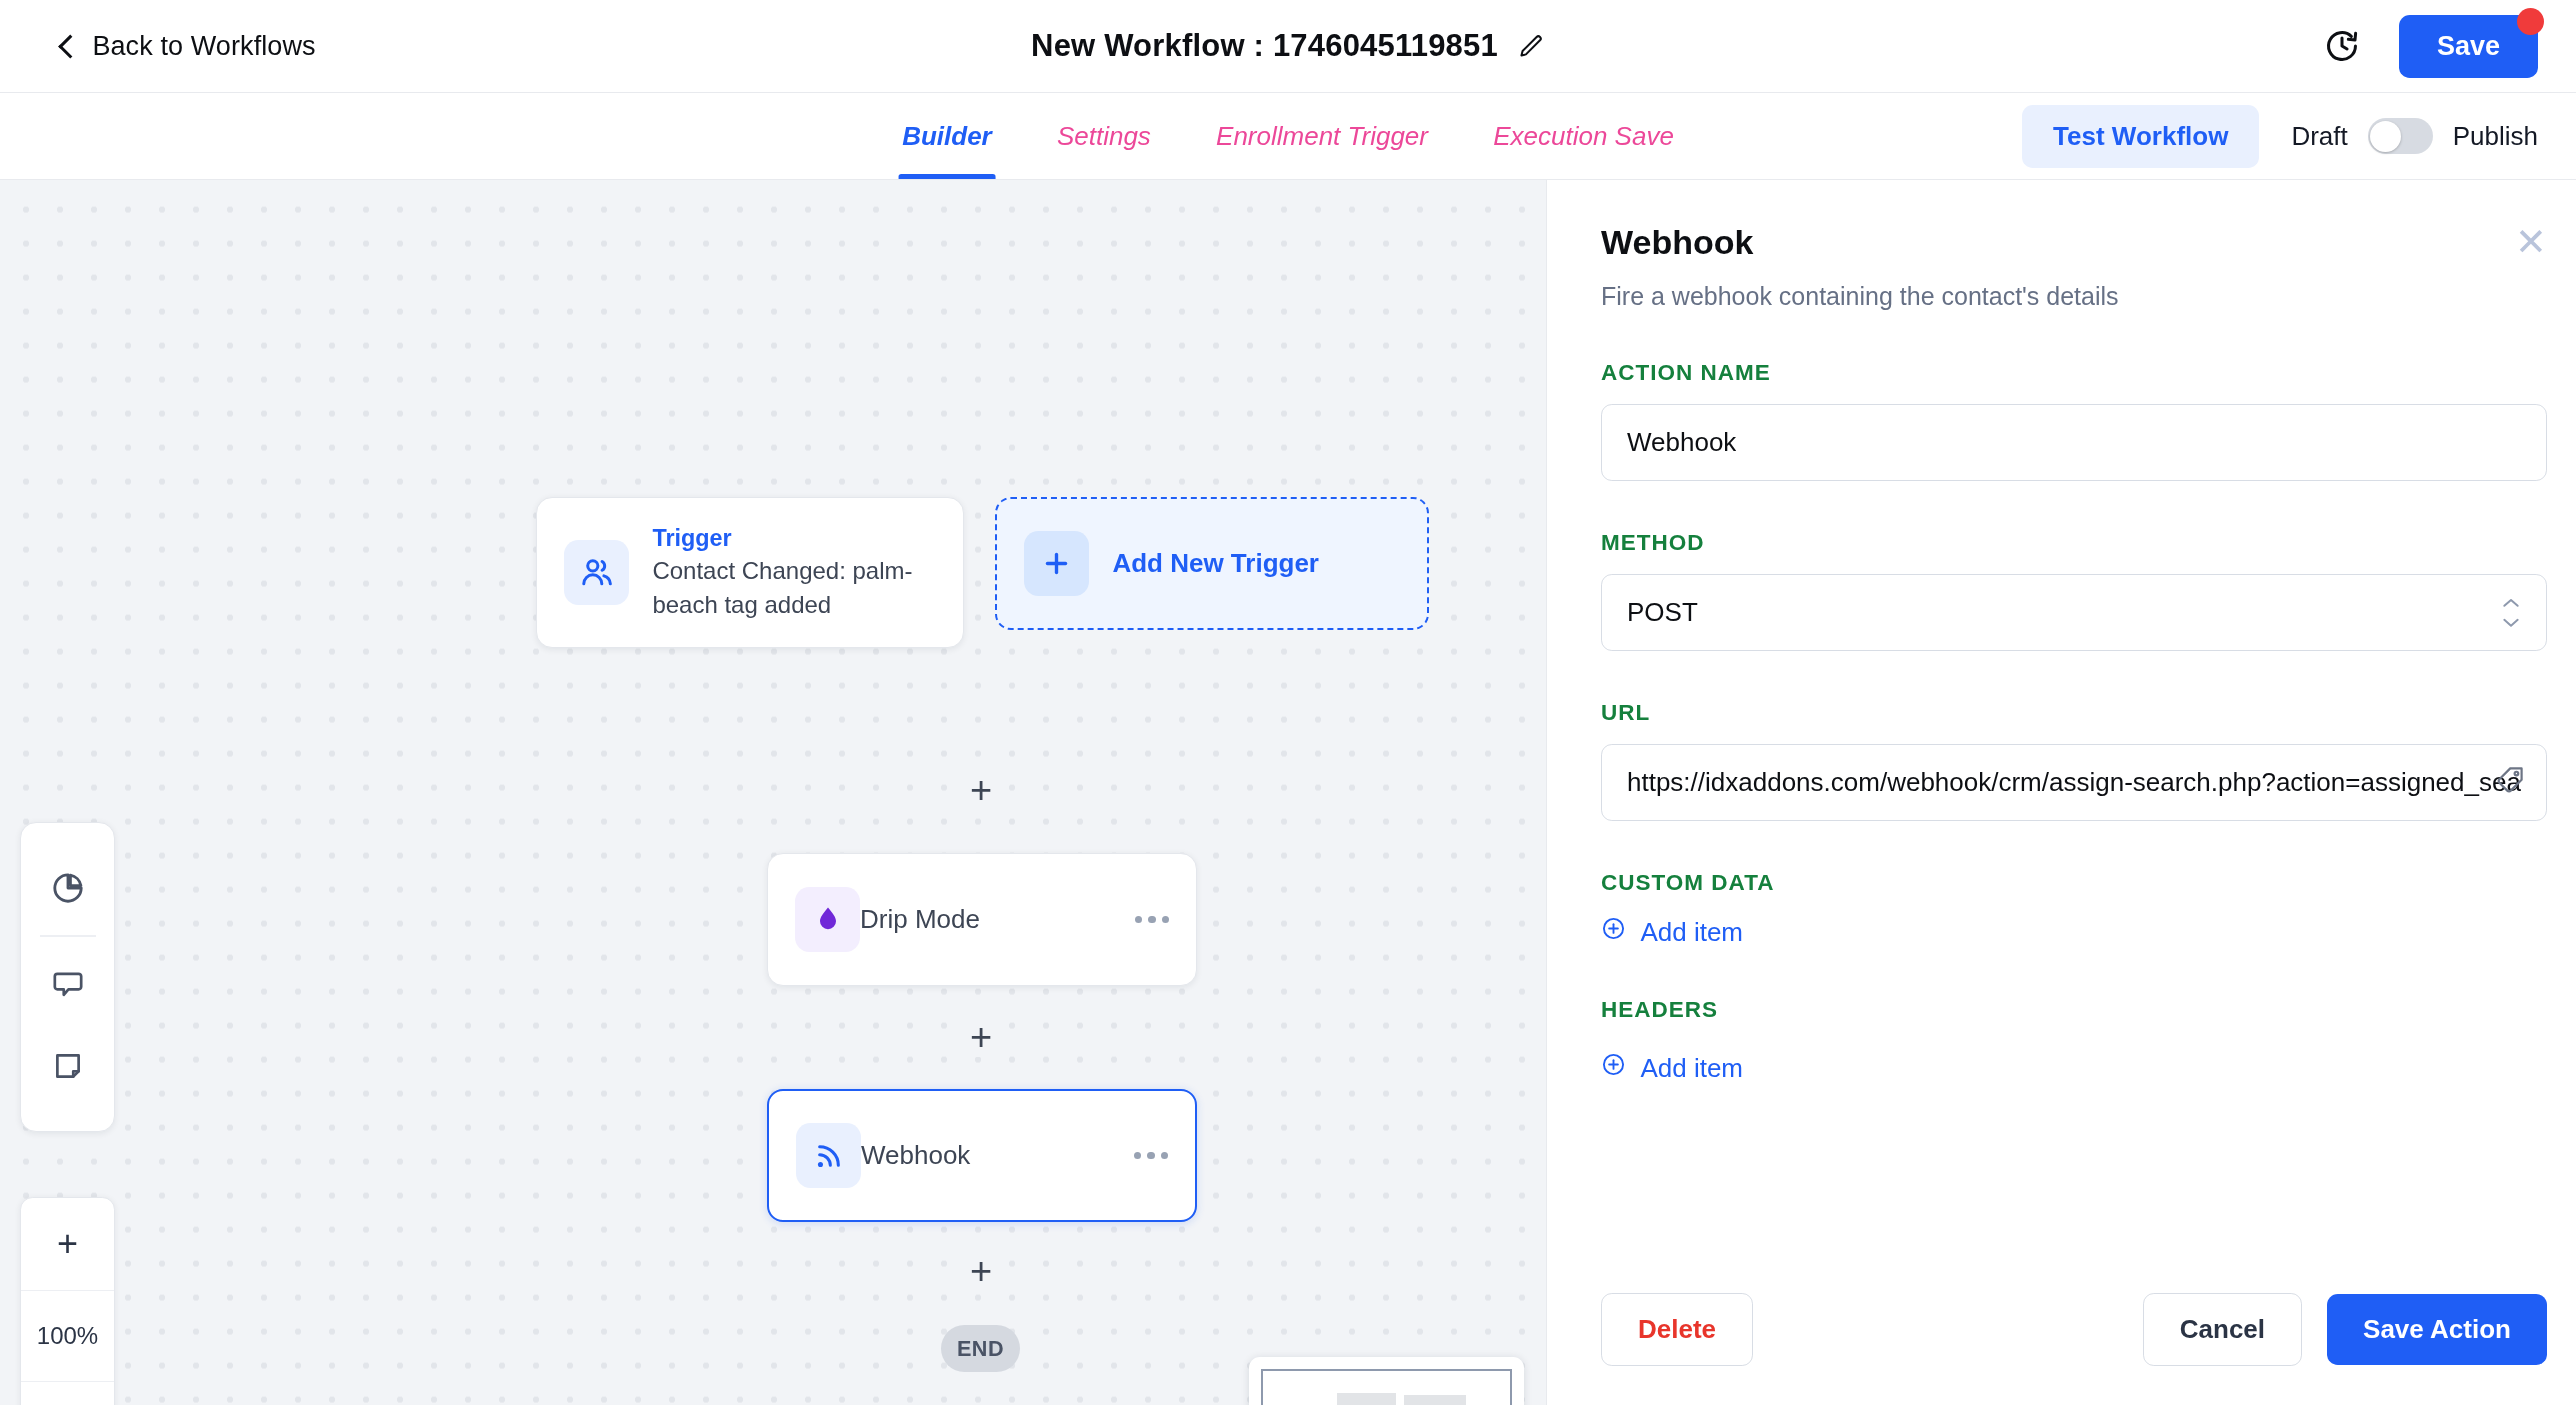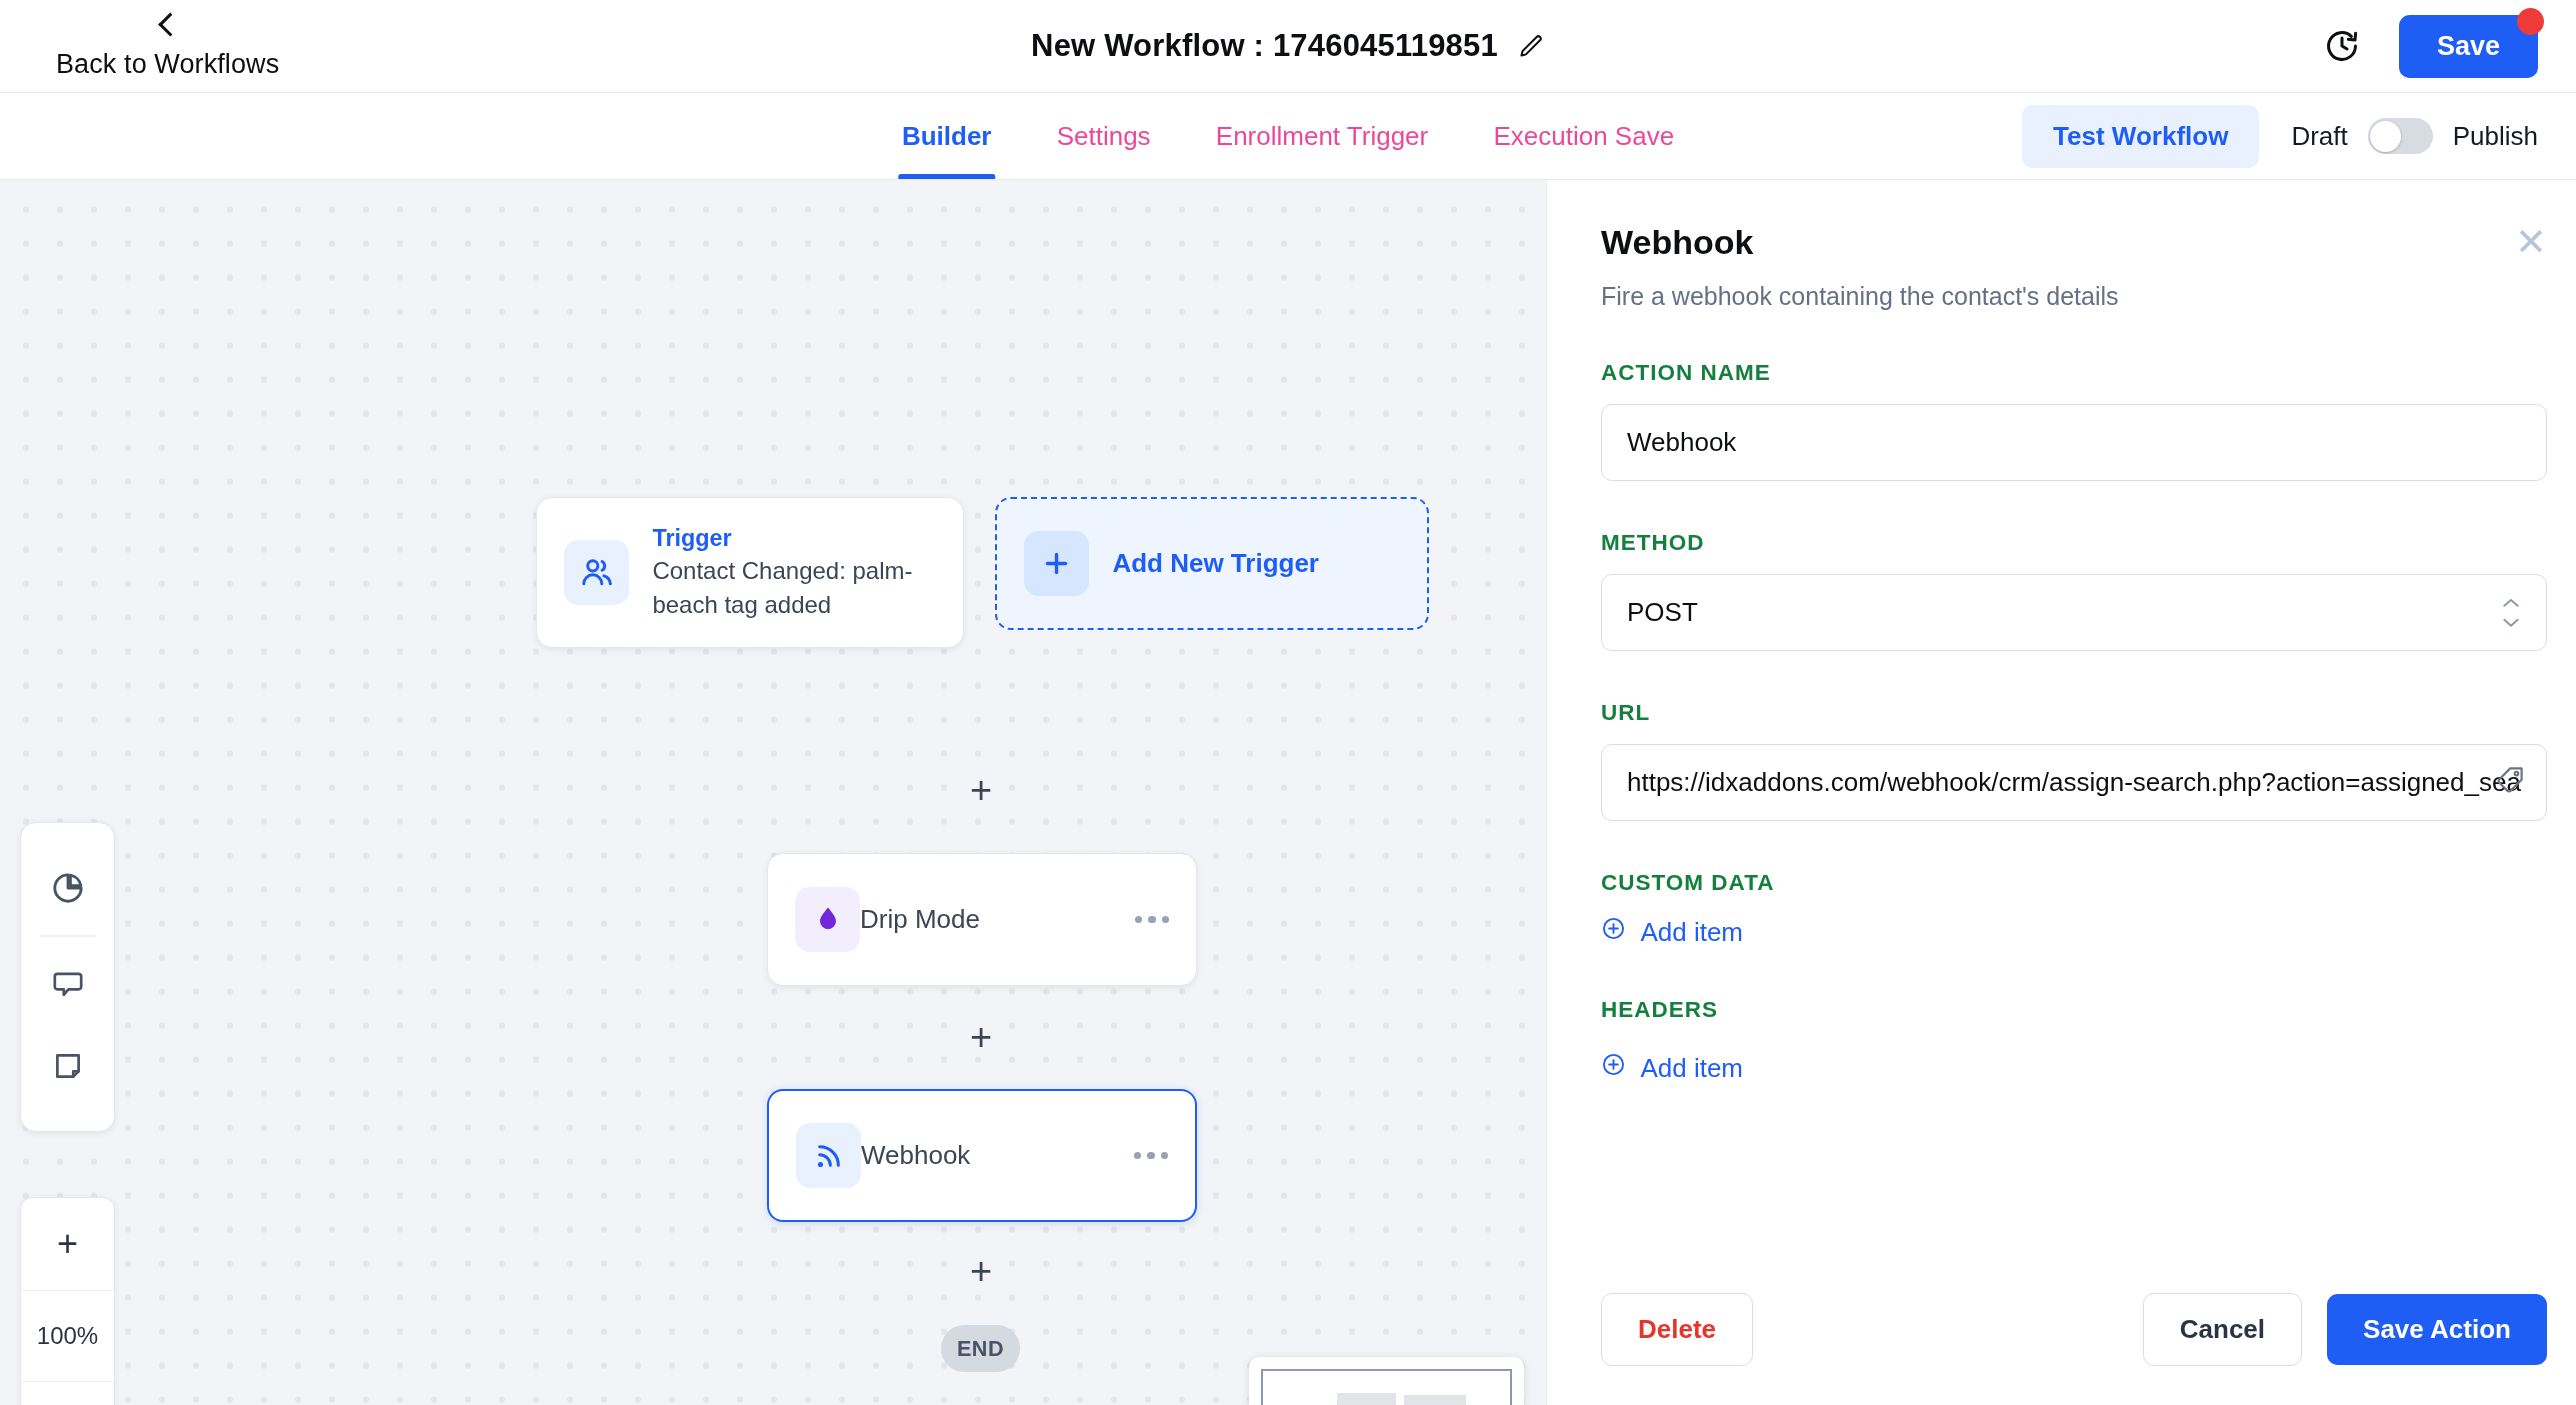--- a/index.html
+++ b/index.html
@@ -13,21 +13,21 @@
 
   
   .topbar {
     height: 93px; flex: 0 0 93px;
     border-bottom: 0.9px solid #e8eaee;
     display: flex; align-items: center;
     position: relative; background: #fff;
   }
   .back-btn {
     display: flex; align-items: center; gap: 13px;
-    margin-left: 56px; cursor: pointer; flex-direction: column;
+    margin-left: 56px; cursor: pointer;
   }
   .chev-left { width: 23.4px; height: 23.4px; position: relative; }
   .chev-left::before {
     content: ""; position: absolute; left: 6.3px; top: 3.6px;
     width: 13.5px; height: 13.5px;
     border-left: 3.2px solid #0d0f13; border-bottom: 3.2px solid #0d0f13;
     transform: rotate(45deg);
   }
   .back-label { font-size: 27px; color: #0d0f13; font-weight: 400; letter-spacing: 0.1px; }
 
@@ -59,21 +59,21 @@
 
   
   .tabbar {
     height: 87px; flex: 0 0 87px;
     border-bottom: 0.9px solid #e8eaee;
     display: flex; align-items: center;
     position: relative; background: #fff;
   }
   .tabs {
     position: absolute; left: 50%; transform: translateX(-50%);
-    display: flex; align-items: center; gap: 58px; height: 100%;
+    display: flex; align-items: center; gap: 58px; height: 100%; font-style: italic;
   }
   .tab {
     font-size: 26px; color: #ec4899; height: 100%;
     display: flex; align-items: center; position: relative;
     cursor: pointer; padding: 0 3.6px;
   }
   .tab.active { color: #1f5ef5; font-weight: 600; }
   .tab.active::after {
     content: ""; position: absolute; left: 0; right: 0; bottom: 0;
     height: 5.4px; background: #1f5ef5; border-radius: 2.7px 2.7px 0 0;

